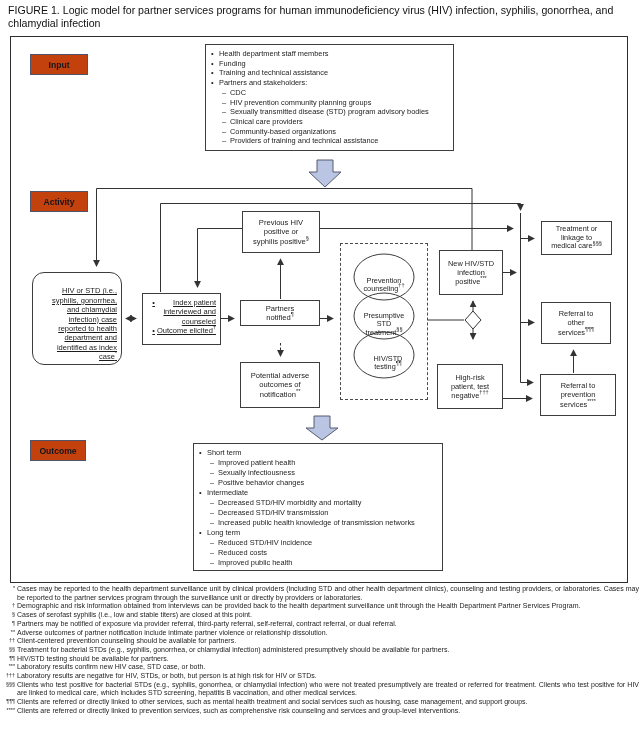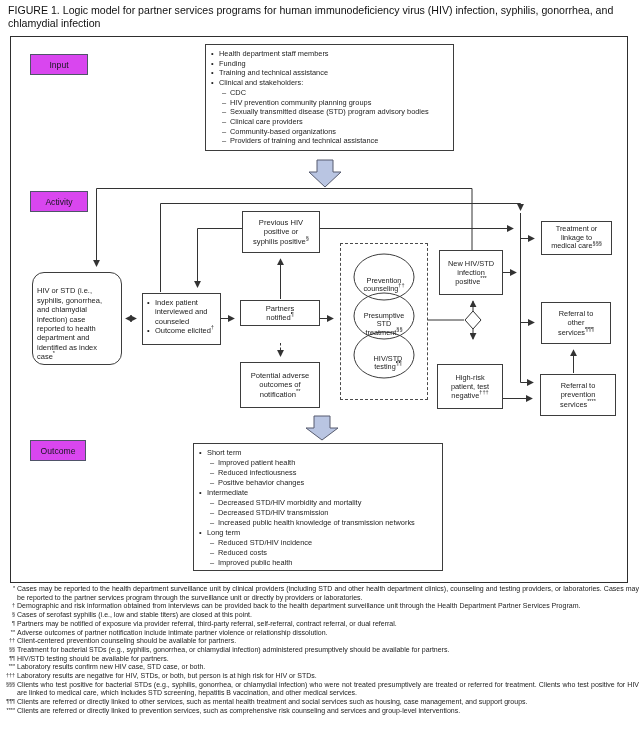--- a/index.html
+++ b/index.html
@@ -2,27 +2,27 @@
 <html><head>
 <meta charset="utf-8">
 <style>
   html,body{margin:0;padding:0;}
   body{width:641px;height:743px;background:#fff;position:relative;
        font-family:"Liberation Sans","DejaVu Sans",sans-serif;color:#1c1c1c;
        -webkit-font-smoothing:antialiased;}
   .title{position:absolute;left:8px;top:4px;width:630px;font-size:10.6px;font-weight:normal;line-height:13px;color:#111;}
   .main-box{position:absolute;left:10px;top:36px;width:616px;height:545px;border:1px solid #2e2e2e;background:#fff;}
   svg.layer{position:absolute;left:0;top:0;pointer-events:none;}
-  .label-box{position:absolute;background:#d946ef;border:1px solid #4f5468;
-             display:flex;align-items:center;justify-content:center;font-size:8.6px;color:#16161e;}
+  .label-box{position:absolute;background:#c2410c;border:1px solid #4f5468;
+             display:flex;align-items:center;justify-content:center;font-size:8.6px;color:#16161e;font-weight:bold;}
   .node{position:absolute;background:#fff;border:1px solid #3d3d3d;box-sizing:border-box;
         font-size:7.6px;line-height:9.3px;text-align:center;
         display:flex;align-items:center;justify-content:center;padding:2px;}
   .pre{white-space:pre-line;}
-  .node.left{display:block;text-align:left;padding:4px 4px;}
+  .node.left{display:block;text-align:right;padding:4px 4px;text-decoration:underline;}
   .rounded{border-radius:12px;font-size:7.5px;line-height:9.4px;padding:5px 6px;}
   sup{font-size:5.6px;position:relative;top:-0.5px;vertical-align:super;line-height:0;}
   .listbox{position:absolute;background:#fff;border:1px solid #3d3d3d;box-sizing:border-box;
            font-size:7.4px;line-height:9.7px;text-align:left;padding:4px 5px;}
   .li{display:flex;}
   .li .mk{flex:none;width:8px;}
   .li .tx{flex:1;}
   .li.ind{margin-left:11px;}
   .circ{position:absolute;text-align:center;font-size:7.3px;line-height:8.7px;}
   .dashed-box{position:absolute;border:1px dashed #4a4a4a;background:transparent;box-sizing:border-box;}
@@ -131,21 +131,21 @@
     <div class="li">
       <span class="mk">•</span>
       <span class="tx">Funding</span>
     </div>
     <div class="li">
       <span class="mk">•</span>
       <span class="tx">Training and technical assistance</span>
     </div>
     <div class="li">
       <span class="mk">•</span>
-      <span class="tx">Clinical and stakeholders:</span>
+      <span class="tx">Partners and stakeholders:</span>
     </div>
     <div class="li ind">
       <span class="mk">–</span>
       <span class="tx">CDC</span>
     </div>
     <div class="li ind">
       <span class="mk">–</span>
       <span class="tx">HIV prevention community planning groups</span>
     </div>
     <div class="li ind">
@@ -265,21 +265,21 @@
     <div class="li">
       <span class="mk">•</span>
       <span class="tx">Short term</span>
     </div>
     <div class="li ind">
       <span class="mk">–</span>
       <span class="tx">Improved patient health</span>
     </div>
     <div class="li ind">
       <span class="mk">–</span>
-      <span class="tx">Reduced infectiousness</span>
+      <span class="tx">Sexually infectiousness</span>
     </div>
     <div class="li ind">
       <span class="mk">–</span>
       <span class="tx">Positive behavior changes</span>
     </div>
     <div class="li">
       <span class="mk">•</span>
       <span class="tx">Intermediate</span>
     </div>
     <div class="li ind">

